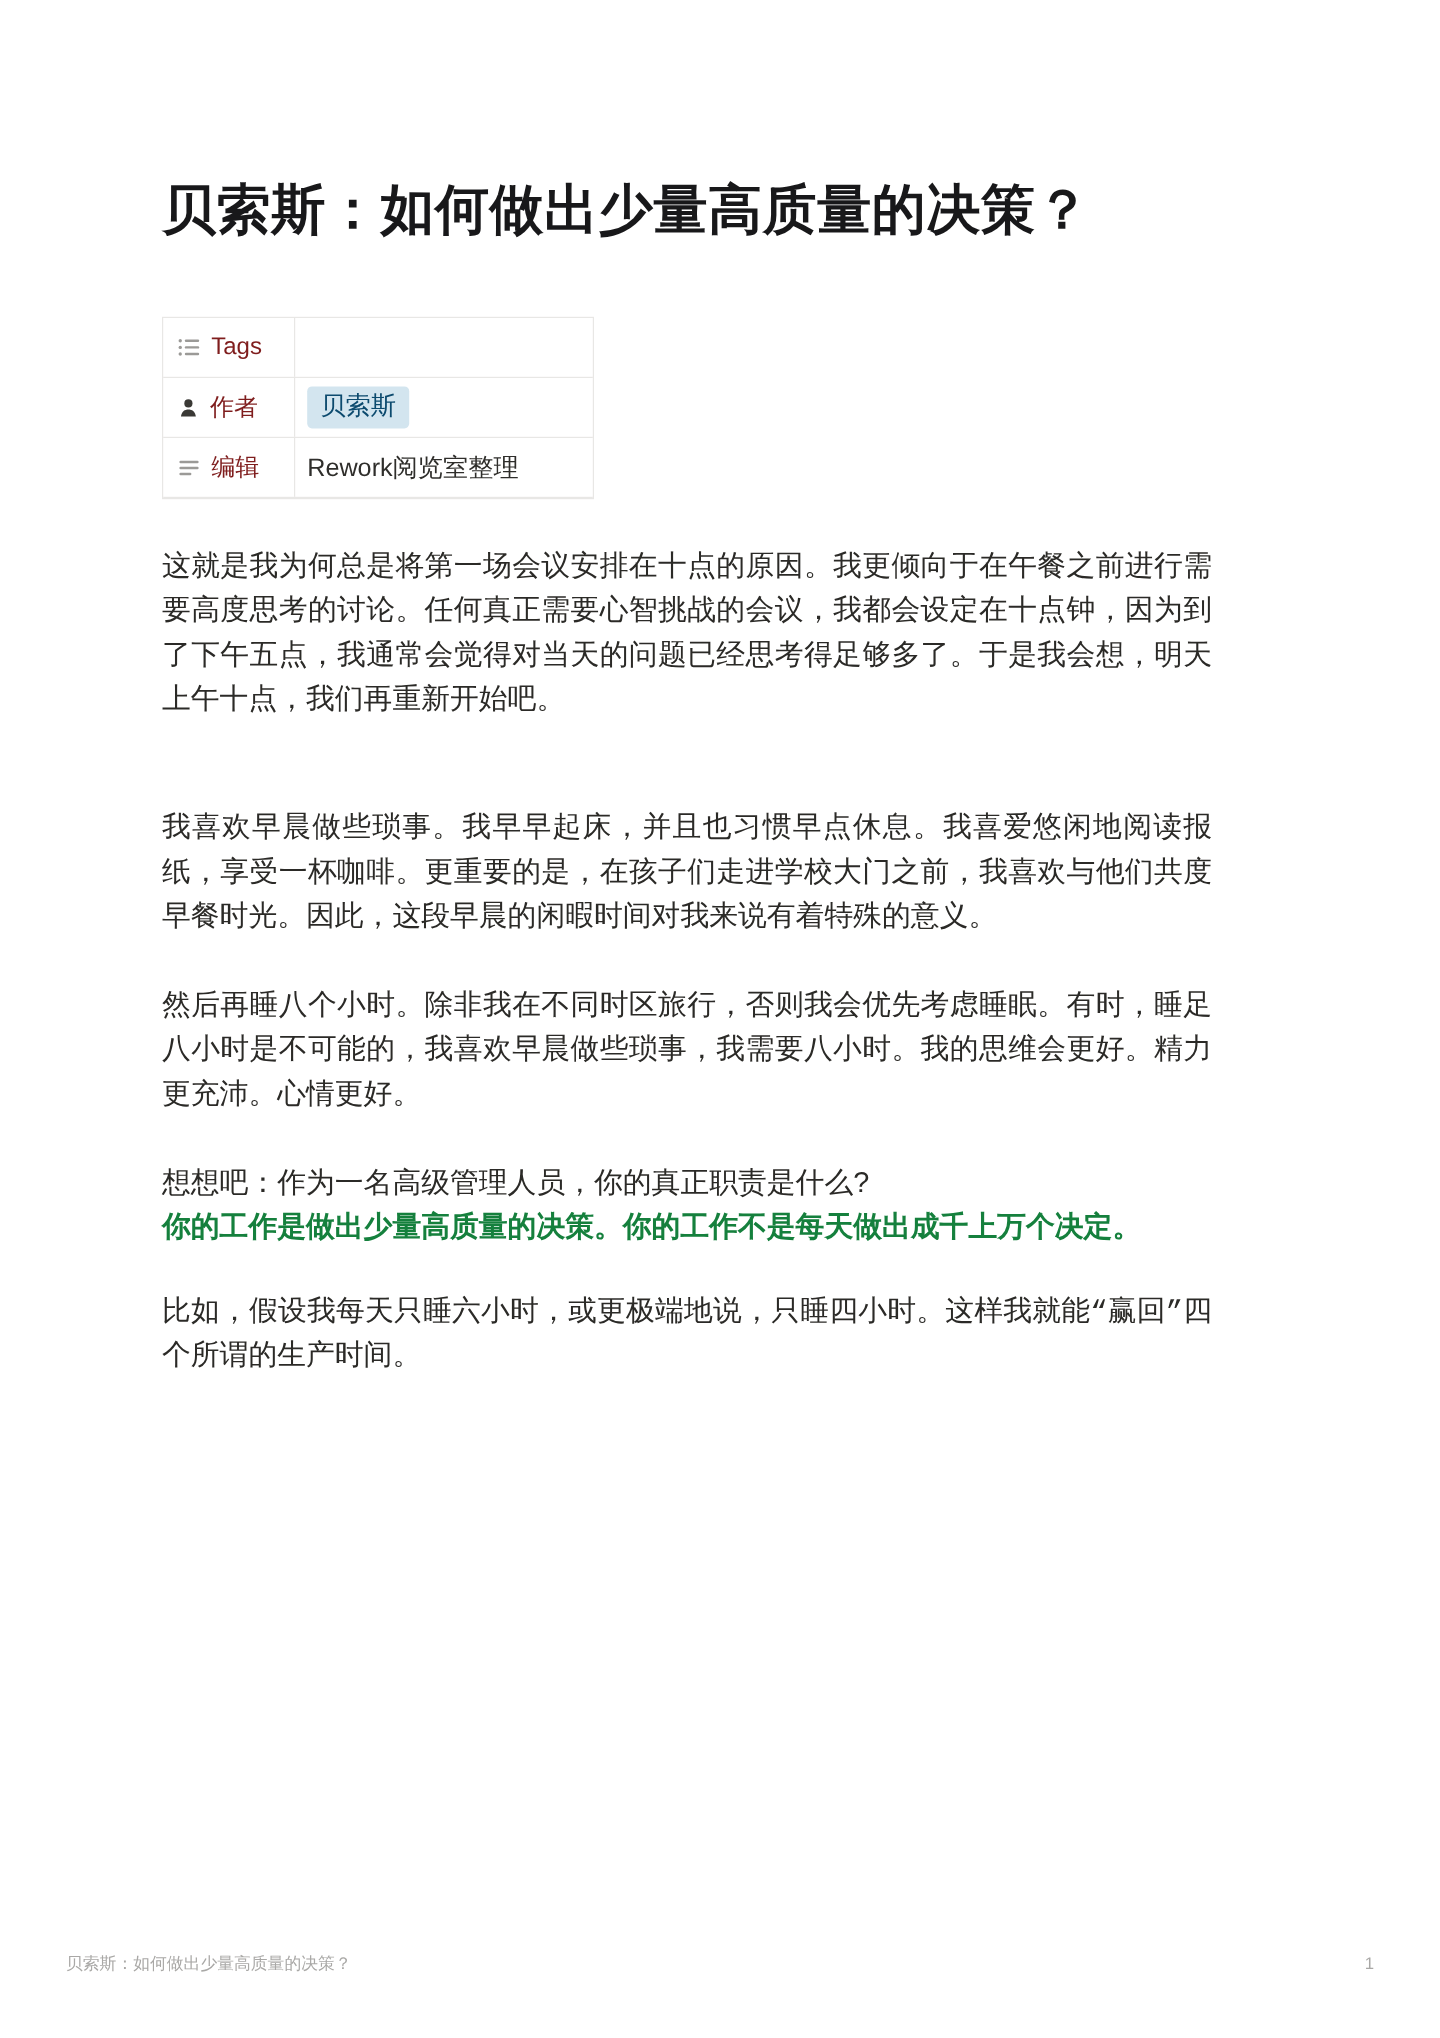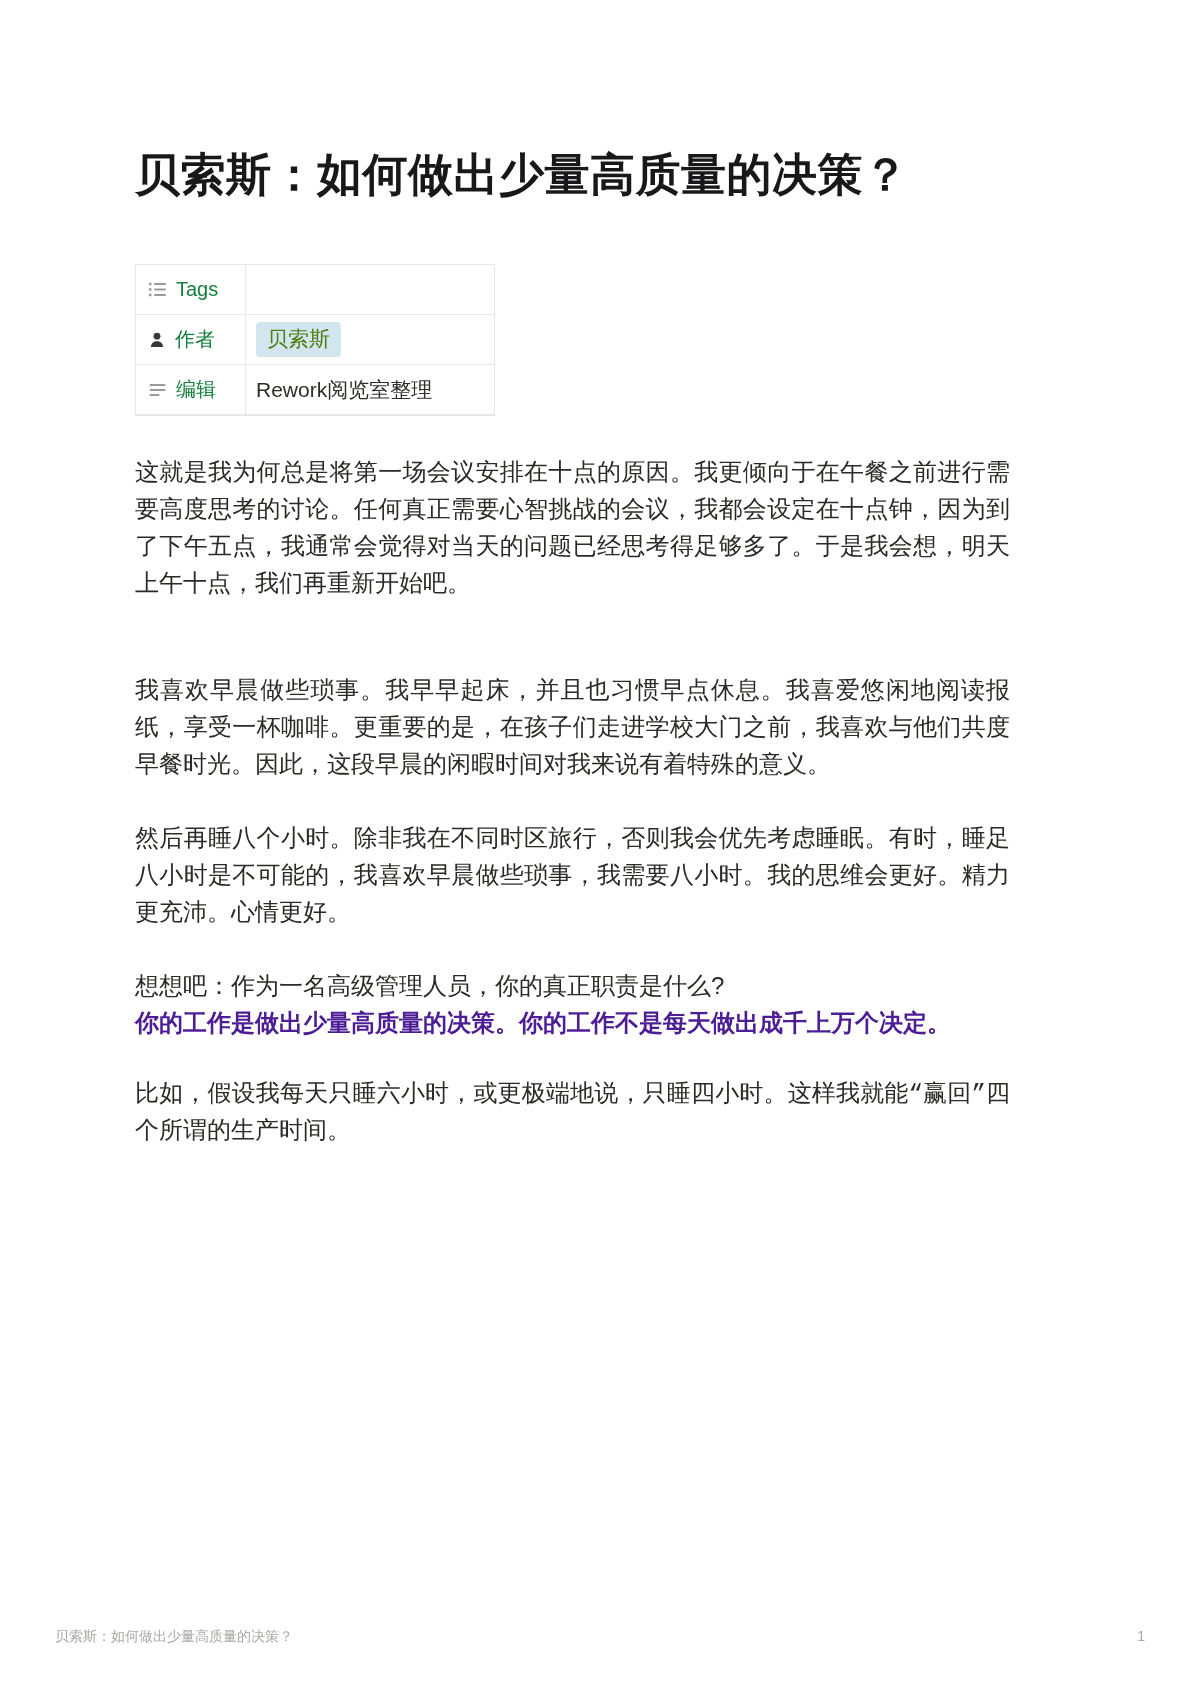--- a/index.html
+++ b/index.html
@@ -40,55 +40,55 @@
   .prop-row { display: flex; border-bottom: 1px solid #e8e7e5; }
   .prop-row:last-child { border-bottom: 1px solid #e8e7e5; text-align: right; }
   .prop-label {
     width: 110px;
     min-height: 49px;
     display: flex;
     align-items: center;
     gap: 9px;
     padding-left: 12px;
     border-right: 1px solid #e8e7e5;
-    color: #15803d;
+    color: #7f1d1d;
     font-size: 20px;
   }
   .prop-value {
     flex: 1;
     min-height: 49px;
     display: flex;
     align-items: center;
     padding-left: 10px;
     font-size: 21px;
     color: #2f2e2b;
   }
   .pill {
     display: inline-block;
     background: #d3e5ef;
     border-radius: 4px;
     padding: 4px 11px;
     font-size: 21px;
-    color: #4d7c0f;
+    color: #0c4a6e;
     line-height: 1.25;
   }
   .icon { display: inline-flex; align-items: center; }
   .icon svg { display: block; }
   
   .para {
     margin-top: 37px;
     font-size: 24px;
     line-height: 37px;
     color: #2b2a27;
     text-align: justify;
     text-justify: inter-ideograph;
   }
   .para.first { margin-top: 70px; }
   .para.gap-large { margin-top: 35px; font-family: Liberation Mono, monospace; }
-  .para strong { font-weight: 700; color: #4c1d95; }
+  .para strong { font-weight: 700; color: #15803d; }
   
   .footer {
     position: absolute;
     left: 55px;
     right: 55px;
     top: 1628px;
     display: flex;
     justify-content: space-between;
     align-items: baseline;
     font-size: 14px;

